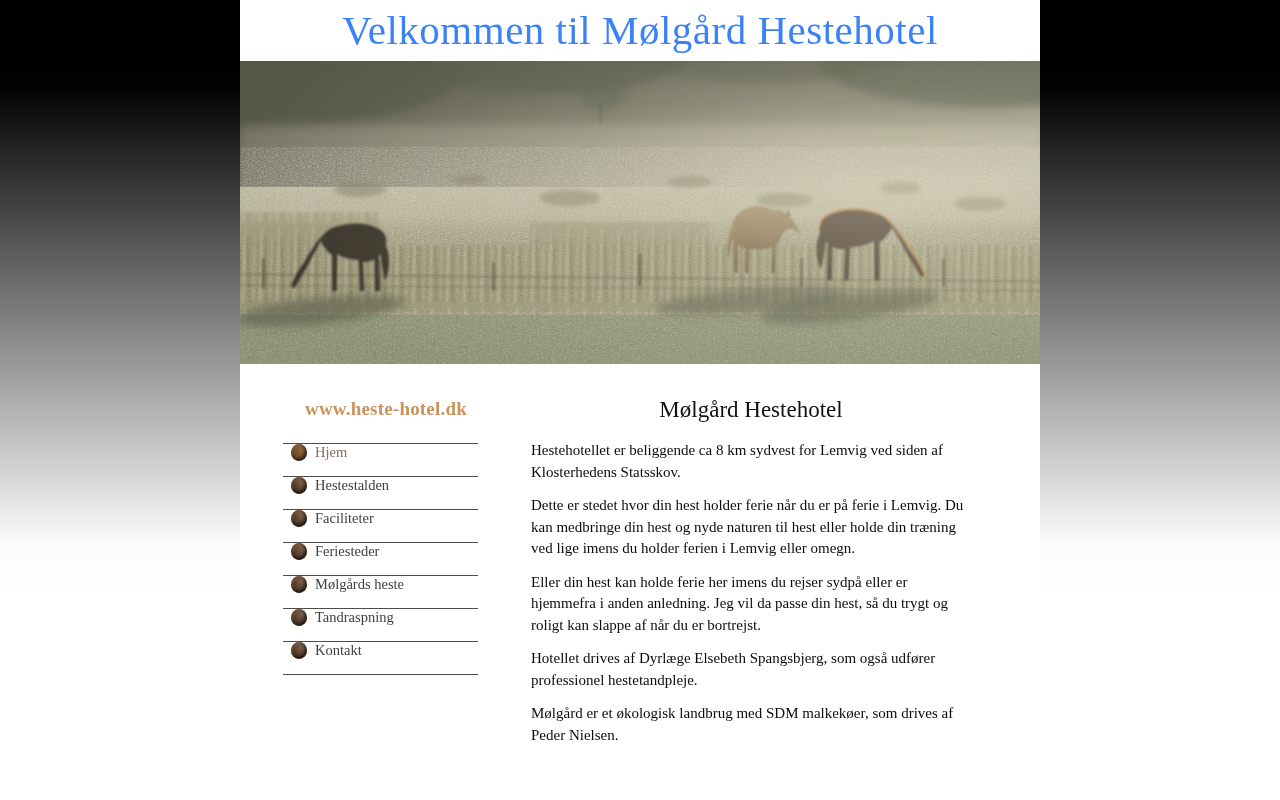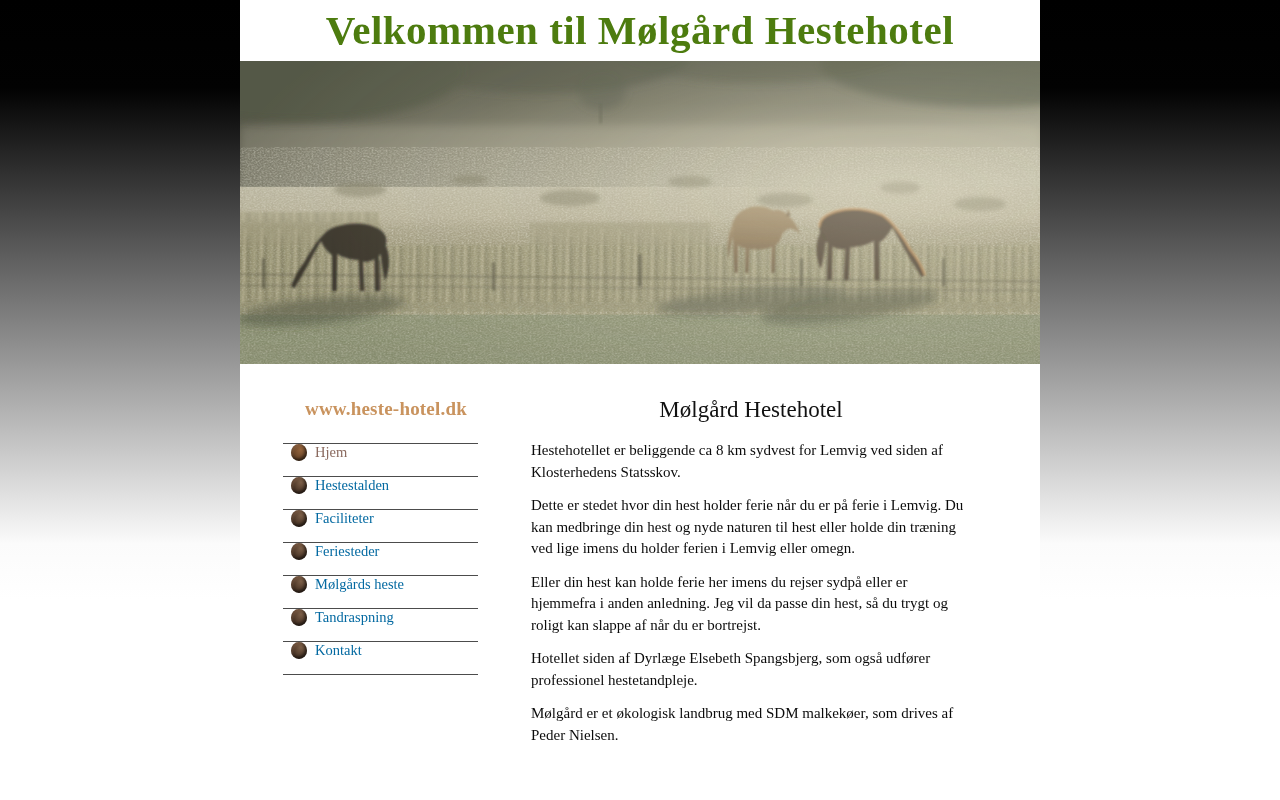--- a/index.html
+++ b/index.html
@@ -5,40 +5,40 @@
   html,body{margin:0;padding:0;}
   body{
     width:1280px;height:800px;
     background:linear-gradient(180deg,#000 0%,#020202 11%,#fbfbfb 68%,#ffffff 75%);
     font-family:"Liberation Serif","DejaVu Serif",serif;
     overflow:hidden;
   }
   .container{width:800px;margin:0 auto;}
   .site-header{height:61px;background:#ffffff;display:flex;align-items:center;justify-content:center;}
   .site-header h1{
-    margin:8px;font-size:41px;font-weight:bold;color:#4d7c0f;
+    margin:8px;font-size:41px;font-weight:normal;color:#3b82f6;
     letter-spacing:.5px;line-height:1;white-space:nowrap;
   }
   .hero{height:303px;line-height:0;}
   .hero svg{display:block;}
   .content{display:flex;background:#ffffff;min-height:436px;}
   .sidebar{width:280px;flex:none;}
   .site-url{
     margin-top:34px;text-align:center;font-weight:bold;
     font-size:19px;color:#c9935e;letter-spacing:.2px;padding-left:12px;
   }
   .menu{
     list-style:none;margin:23px 0 0 43px;padding:0;width:195px;
     border-top:1px solid #4c4c4c;
   }
   .menu li{
     height:32px;border-bottom:1px solid #4c4c4c;
     display:flex;align-items:flex-start;cursor:pointer;
   }
-  .menu .lbl{font-size:14.5px;color:#0369a1;}
+  .menu .lbl{font-size:14.5px;color:#404040;}
   .menu li.active .lbl{color:#8a6a5f;}
   .bean{
     width:16px;height:17px;border-radius:50%;margin:0 8px;flex:none;
     background:radial-gradient(ellipse at 62% 30%, #7d6049 0%, #57402f 45%, #33241b 78%, #241811 100%);
     box-shadow:inset -2px -2px 3px rgba(0,0,0,.5), inset 2px 2px 2px rgba(150,110,80,.35);
   }
   .menu li.active .bean{
     background:radial-gradient(ellipse at 60% 32%, #96653d 0%, #6f4a2c 50%, #3c2817 85%);
   }
   .main{width:440px;margin-left:11px;}
@@ -230,18 +230,18 @@
           <span class="lbl">Kontakt</span>
         </li>
       </ul>
     </aside>
 
     <main class="main">
       <h2>Mølgård Hestehotel</h2>
       <p>Hestehotellet er beliggende ca 8 km sydvest for Lemvig ved siden af Klosterhedens Statsskov.</p>
       <p>Dette er stedet hvor din hest holder ferie når du er på ferie i Lemvig. Du kan medbringe din hest og nyde naturen til hest eller holde din træning ved lige imens du holder ferien i Lemvig eller omegn.</p>
       <p>Eller din hest kan holde ferie her imens du rejser sydpå eller er hjemmefra i anden anledning. Jeg vil da passe din hest, så du trygt og roligt kan slappe af når du er bortrejst.</p>
-      <p class="gap">Hotellet siden af Dyrlæge Elsebeth Spangsbjerg, som også udfører professionel hestetandpleje.</p>
+      <p class="gap">Hotellet drives af Dyrlæge Elsebeth Spangsbjerg, som også udfører professionel hestetandpleje.</p>
       <p class="gap">Mølgård er et økologisk landbrug med SDM malkekøer, som drives af Peder Nielsen.</p>
     </main>
 
   </div>
 </div>
 
 </body></html>

